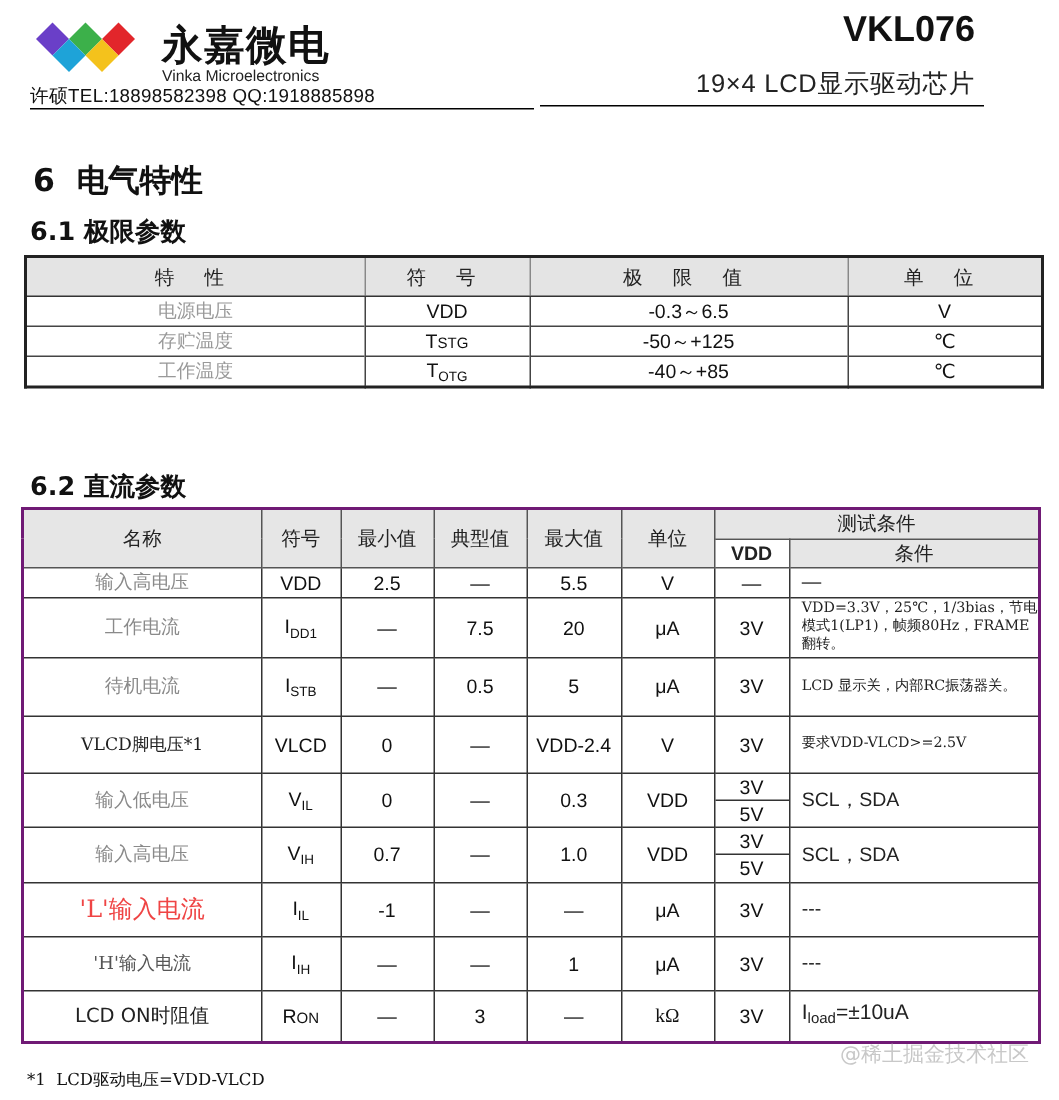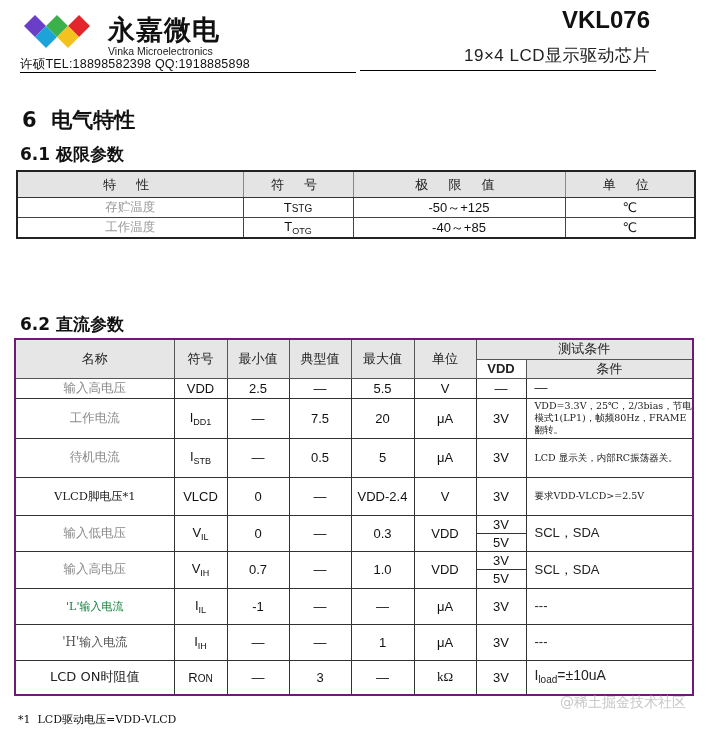--- a/index.html
+++ b/index.html
@@ -72,20 +72,26 @@
   <thead>
     <tr>
       <th>特 性</th>
       <th>符 号</th>
       <th>极 限 值</th>
       <th>单 位</th>
     </tr>
   </thead>
   <tbody>
     <tr>
+      <td class="name">电源电压</td>
+      <td>VDD</td>
+      <td>-0.3～6.5</td>
+      <td>V</td>
+    </tr>
+    <tr>
       <td class="name">存贮温度</td>
       <td><span>T</span><span style="font-size:10px">STG</span></td>
       <td>-50～+125</td>
       <td>℃</td>
     </tr>
     <tr>
       <td class="name">工作温度</td>
       <td><span>T</span><sub>OTG</sub></td>
       <td>-40～+85</td>
       <td>℃</td>
@@ -133,21 +139,21 @@
       <td class="cond big">—</td>
     </tr>
     <tr style="height:40px">
       <td class="name">工作电流</td>
       <td><span>I</span><sub>DD1</sub></td>
       <td>—</td>
       <td>7.5</td>
       <td>20</td>
       <td>μA</td>
       <td>3V</td>
-      <td class="cond">VDD=3.3V，25℃，2/3bias，节电模式1(LP1)，帧频80Hz，FRAME翻转。</td>
+      <td class="cond">VDD=3.3V，25℃，1/3bias，节电模式1(LP1)，帧频80Hz，FRAME翻转。</td>
     </tr>
     <tr style="height:39px">
       <td class="name">待机电流</td>
       <td><span>I</span><sub>STB</sub></td>
       <td>—</td>
       <td>0.5</td>
       <td>5</td>
       <td>μA</td>
       <td>3V</td>
       <td class="cond">LCD 显示关，内部RC振荡器关。</td>
@@ -186,21 +192,21 @@
       <td>VDD</td>
       <td class="split">
           <div class="vsplit" style="height:36px">
             <span>3V</span>
             <span>5V</span>
           </div>
         </td>
       <td class="cond big">SCL，SDA</td>
     </tr>
     <tr style="height:36px">
-      <td class="name dark" style="font-family:'DejaVu Serif',serif;font-size:11px;color:#15803d">'L'输入电流</td>
+      <td class="name dark" style="font-family:'DejaVu Serif',serif;font-size:16px;color:#ef4444">'L'输入电流</td>
       <td><span>I</span><sub>IL</sub></td>
       <td>-1</td>
       <td>—</td>
       <td>—</td>
       <td>μA</td>
       <td>3V</td>
       <td class="cond big">---</td>
     </tr>
     <tr style="height:36px">
       <td class="name dark" style="font-family:'DejaVu Serif',serif;font-size:12px;color:#555">'H'输入电流</td>

